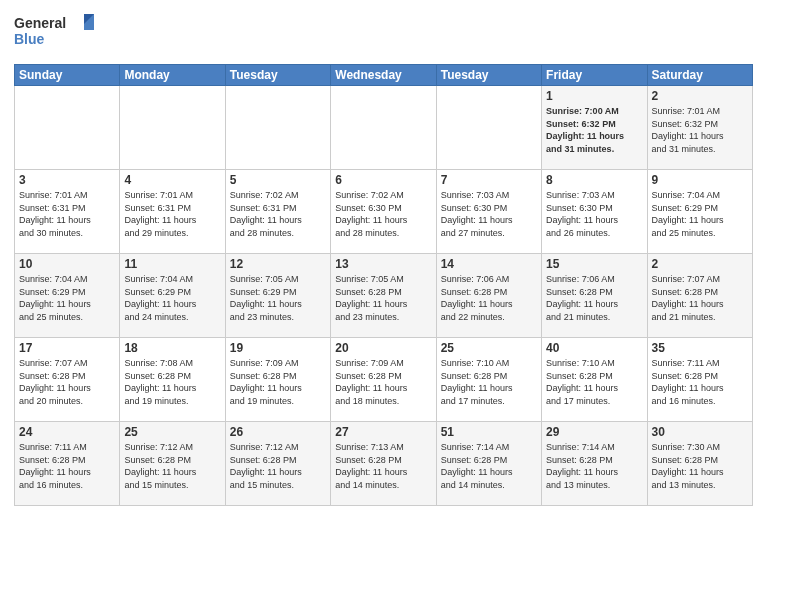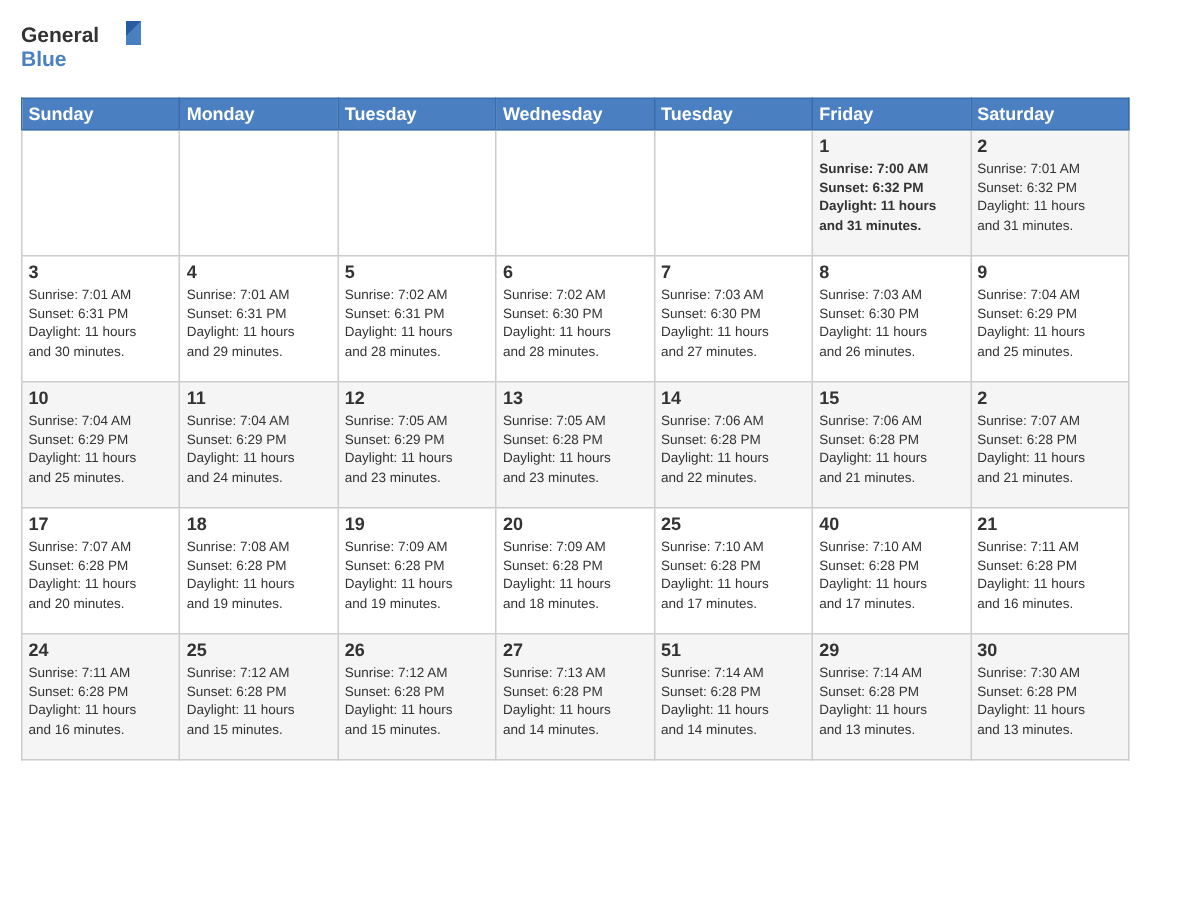--- a/index.html
+++ b/index.html
@@ -278,21 +278,21 @@
 and 17 minutes.</div>
           </td>
           <td>
             <span class="day-number">40</span>
             <div class="day-info" style="white-space: pre-line;">Sunrise: 7:10 AM
 Sunset: 6:28 PM
 Daylight: 11 hours
 and 17 minutes.</div>
           </td>
           <td>
-            <span class="day-number">21</span>
+            <span class="day-number">35</span>
             <div class="day-info" style="white-space: pre-line;">Sunrise: 7:11 AM
 Sunset: 6:28 PM
 Daylight: 11 hours
 and 16 minutes.</div>
           </td>
         </tr>
         <tr>
           <td>
             <span class="day-number">24</span>
             <div class="day-info" style="white-space: pre-line;">Sunrise: 7:11 AM

